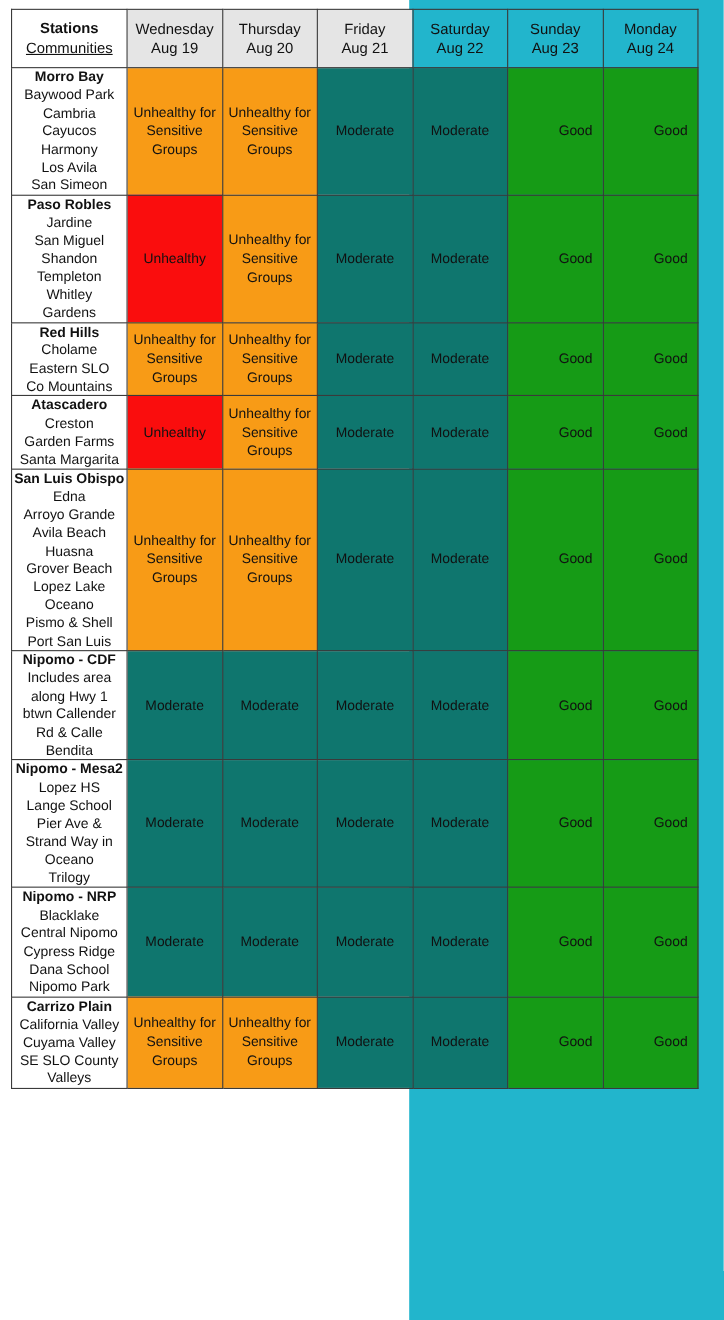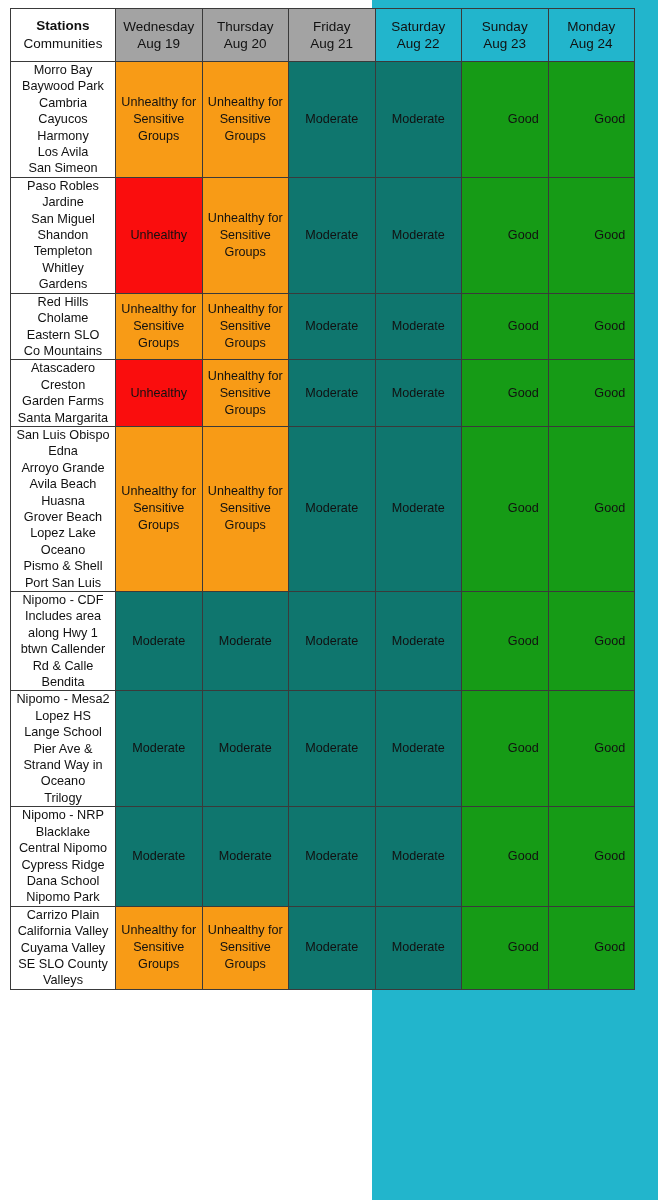--- a/index.html
+++ b/index.html
@@ -50,21 +50,21 @@
   }
   
   col.c-station { width: 105px; }
   col.c-day     { width: 86.5px; }
 
   
   th.hdr {
     height: 52px;
     font-size: 13.5px;
     line-height: 17px;
-    background: #a3a3a3;
+    background: #e5e5e5;
     color: #111;
   }
   th.hdr.hl { background: #22b5cc; }
   th.hdr .dayname { display: block; }
   th.hdr .daydate { display: block; }
 
   th.hdr-station {
     height: 52px;
     background: #ffffff;
     text-align: left;
@@ -72,33 +72,34 @@
     font-size: 13.5px;
     line-height: 18px;
   }
   th.hdr-station .t1 {
     display: block;
     font-weight: bold;
   }
   th.hdr-station .t2 {
     display: block;
     font-weight: normal;
+    text-decoration: underline;
   }
 
   
   td.station {
     background: #ffffff;
     text-align: left;
     vertical-align: top;
     padding: 7px 4px 7px 8px;
     font-size: 12.7px;
     line-height: 16.4px;
   }
   td.station .name {
-    font-weight: normal;
+    font-weight: bold;
     display: block;
   }
   td.station .comm {
     display: block;
   }
 
   
   td.aqi {
     font-size: 12.6px;
     line-height: 17px;

